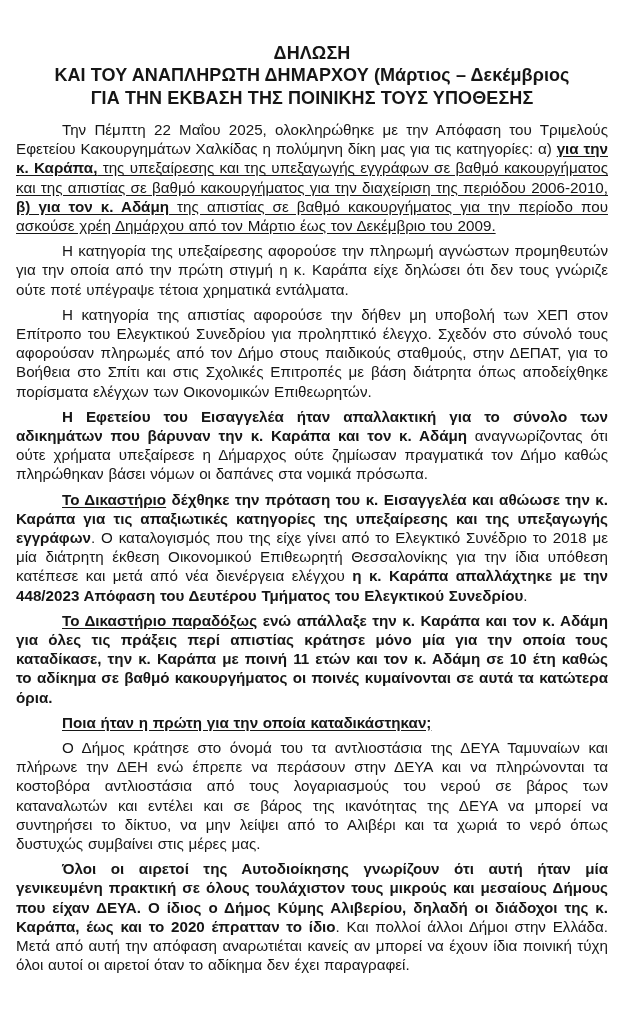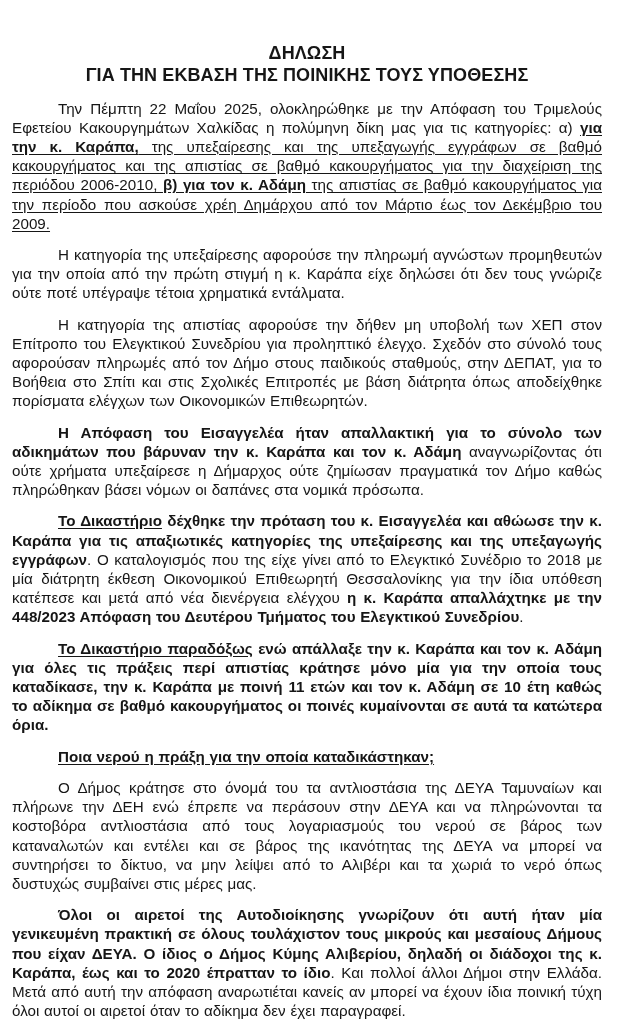--- a/index.html
+++ b/index.html
@@ -7,59 +7,60 @@
     padding: 0;
     background: #ffffff;
   }
   .page {
     position: relative;
     width: 625px;
     height: 1024px;
     margin: 0 auto;
     background: #ffffff;
     box-sizing: border-box;
-    padding: 42px 11px 30px 0;
+    padding: 42px 11px 30px 10px;
     overflow: hidden;
     font-family: "Liberation Sans", "DejaVu Sans", sans-serif;
     color: #161616;
   }
   .title-block {
     margin: 0 0 11px 0;
   }
   .title-block p {
     margin: 0;
     text-align: center;
     font-weight: bold;
     font-size: 18px;
     line-height: 22.3px;
     letter-spacing: 0.1px;
   }
   .body-block p {
-    margin: 12px;
+    margin: 6px;
     font-size: 15.2px;
     line-height: 19.2px;
     text-align: justify;
     text-indent: 46px;
     word-spacing: 0.5px;
   }
   .seg-b { font-weight: bold; }
   .seg-u { text-decoration: underline; text-underline-offset: 2px; }
 </style>
 </head>
 <body>
 
 <div class="page">
   <header class="title-block">
       <p>ΔΗΛΩΣΗ</p>
+      <p>ΚΑΙ ΤΟΥ ΑΝΑΠΛΗΡΩΤΗ ΔΗΜΑΡΧΟΥ (Μάρτιος – Δεκέμβριος</p>
       <p>ΓΙΑ ΤΗΝ ΕΚΒΑΣΗ ΤΗΣ ΠΟΙΝΙΚΗΣ ΤΟΥΣ  ΥΠΟΘΕΣΗΣ</p>
     </header>
   <section class="body-block">
       <p><span>Την Πέμπτη 22 Μαΐου 2025, ολοκληρώθηκε με την Απόφαση του Τριμελούς Εφετείου Κακουργημάτων Χαλκίδας η πολύμηνη δίκη μας  για τις κατηγορίες: α) </span><span class="seg-b seg-u">για την κ. Καράπα,</span><span class="seg-u"> της υπεξαίρεσης και της υπεξαγωγής εγγράφων σε βαθμό κακουργήματος και της απιστίας σε βαθμό κακουργήματος για την διαχείριση της περιόδου 2006-2010, </span><span class="seg-b seg-u">β) για τον κ. Αδάμη</span><span class="seg-u"> της απιστίας σε βαθμό κακουργήματος για την περίοδο που ασκούσε χρέη Δημάρχου από τον Μάρτιο έως τον Δεκέμβριο του 2009.</span></p>
       <p><span>Η κατηγορία της υπεξαίρεσης αφορούσε την πληρωμή αγνώστων προμηθευτών για την οποία από την πρώτη στιγμή η κ. Καράπα είχε δηλώσει ότι δεν τους γνώριζε ούτε ποτέ υπέγραψε τέτοια χρηματικά εντάλματα.</span></p>
       <p><span>Η κατηγορία της απιστίας αφορούσε την δήθεν μη υποβολή των ΧΕΠ στον Επίτροπο του Ελεγκτικού Συνεδρίου για προληπτικό έλεγχο. Σχεδόν στο σύνολό τους αφορούσαν πληρωμές από τον Δήμο στους παιδικούς σταθμούς, στην ΔΕΠΑΤ, για το Βοήθεια στο Σπίτι και  στις Σχολικές Επιτροπές με βάση διάτρητα όπως αποδείχθηκε πορίσματα ελέγχων των Οικονομικών Επιθεωρητών.</span></p>
-      <p><span class="seg-b">Η Απόφαση του Εισαγγελέα ήταν απαλλακτική για το σύνολο των αδικημάτων που βάρυναν την κ. Καράπα και τον κ. Αδάμη</span><span> αναγνωρίζοντας ότι ούτε χρήματα υπεξαίρεσε η Δήμαρχος ούτε ζημίωσαν πραγματικά τον Δήμο καθώς πληρώθηκαν βάσει νόμων οι δαπάνες στα νομικά πρόσωπα.</span></p>
+      <p><span class="seg-b">Η Εφετείου του Εισαγγελέα ήταν απαλλακτική για το σύνολο των αδικημάτων που βάρυναν την κ. Καράπα και τον κ. Αδάμη</span><span> αναγνωρίζοντας ότι ούτε χρήματα υπεξαίρεσε η Δήμαρχος ούτε ζημίωσαν πραγματικά τον Δήμο καθώς πληρώθηκαν βάσει νόμων οι δαπάνες στα νομικά πρόσωπα.</span></p>
       <p><span class="seg-b seg-u">Το Δικαστήριο</span><span class="seg-b"> δέχθηκε την πρόταση του κ. Εισαγγελέα και αθώωσε την κ. Καράπα για τις απαξιωτικές κατηγορίες της υπεξαίρεσης και της υπεξαγωγής εγγράφων</span><span>. Ο καταλογισμός που της είχε γίνει από το Ελεγκτικό Συνέδριο το 2018 με μία διάτρητη έκθεση Οικονομικού Επιθεωρητή Θεσσαλονίκης για την ίδια υπόθεση κατέπεσε και μετά από νέα διενέργεια ελέγχου </span><span class="seg-b">η κ. Καράπα απαλλάχτηκε με την 448/2023 Απόφαση του Δευτέρου Τμήματος του Ελεγκτικού Συνεδρίου</span><span>.</span></p>
       <p><span class="seg-b seg-u">Το Δικαστήριο παραδόξως</span><span class="seg-b"> ενώ απάλλαξε την κ. Καράπα και τον κ. Αδάμη για όλες τις πράξεις περί απιστίας κράτησε μόνο μία για την οποία τους καταδίκασε, την κ. Καράπα με ποινή 11 ετών και τον κ. Αδάμη σε 10 έτη καθώς το αδίκημα σε βαθμό κακουργήματος οι ποινές κυμαίνονται σε αυτά τα κατώτερα όρια.</span></p>
-      <p><span class="seg-b seg-u">Ποια νερού η πράξη για την οποία καταδικάστηκαν;</span></p>
+      <p><span class="seg-b seg-u">Ποια ήταν η πρώτη για την οποία καταδικάστηκαν;</span></p>
       <p><span>Ο Δήμος κράτησε στο όνομά του τα αντλιοστάσια της ΔΕΥΑ Ταμυναίων και πλήρωνε την ΔΕΗ ενώ έπρεπε να περάσουν στην ΔΕΥΑ και να πληρώνονται τα κοστοβόρα αντλιοστάσια από τους λογαριασμούς του νερού σε βάρος των καταναλωτών και εντέλει και σε βάρος της ικανότητας της ΔΕΥΑ να μπορεί να συντηρήσει το δίκτυο, να μην λείψει από το Αλιβέρι και τα χωριά το νερό όπως δυστυχώς συμβαίνει στις μέρες μας.</span></p>
       <p><span class="seg-b">Όλοι οι αιρετοί της Αυτοδιοίκησης γνωρίζουν ότι αυτή ήταν μία γενικευμένη πρακτική σε όλους τουλάχιστον τους μικρούς και μεσαίους Δήμους που είχαν ΔΕΥΑ. Ο ίδιος ο Δήμος Κύμης Αλιβερίου, δηλαδή οι διάδοχοι της κ. Καράπα, έως και το 2020 έπρατταν το ίδιο</span><span>. Και πολλοί άλλοι Δήμοι στην Ελλάδα. Μετά από αυτή την απόφαση αναρωτιέται κανείς αν μπορεί να έχουν ίδια ποινική τύχη όλοι αυτοί οι αιρετοί όταν το αδίκημα δεν έχει παραγραφεί.</span></p>
     </section>
 </div>
 
 </body></html>

